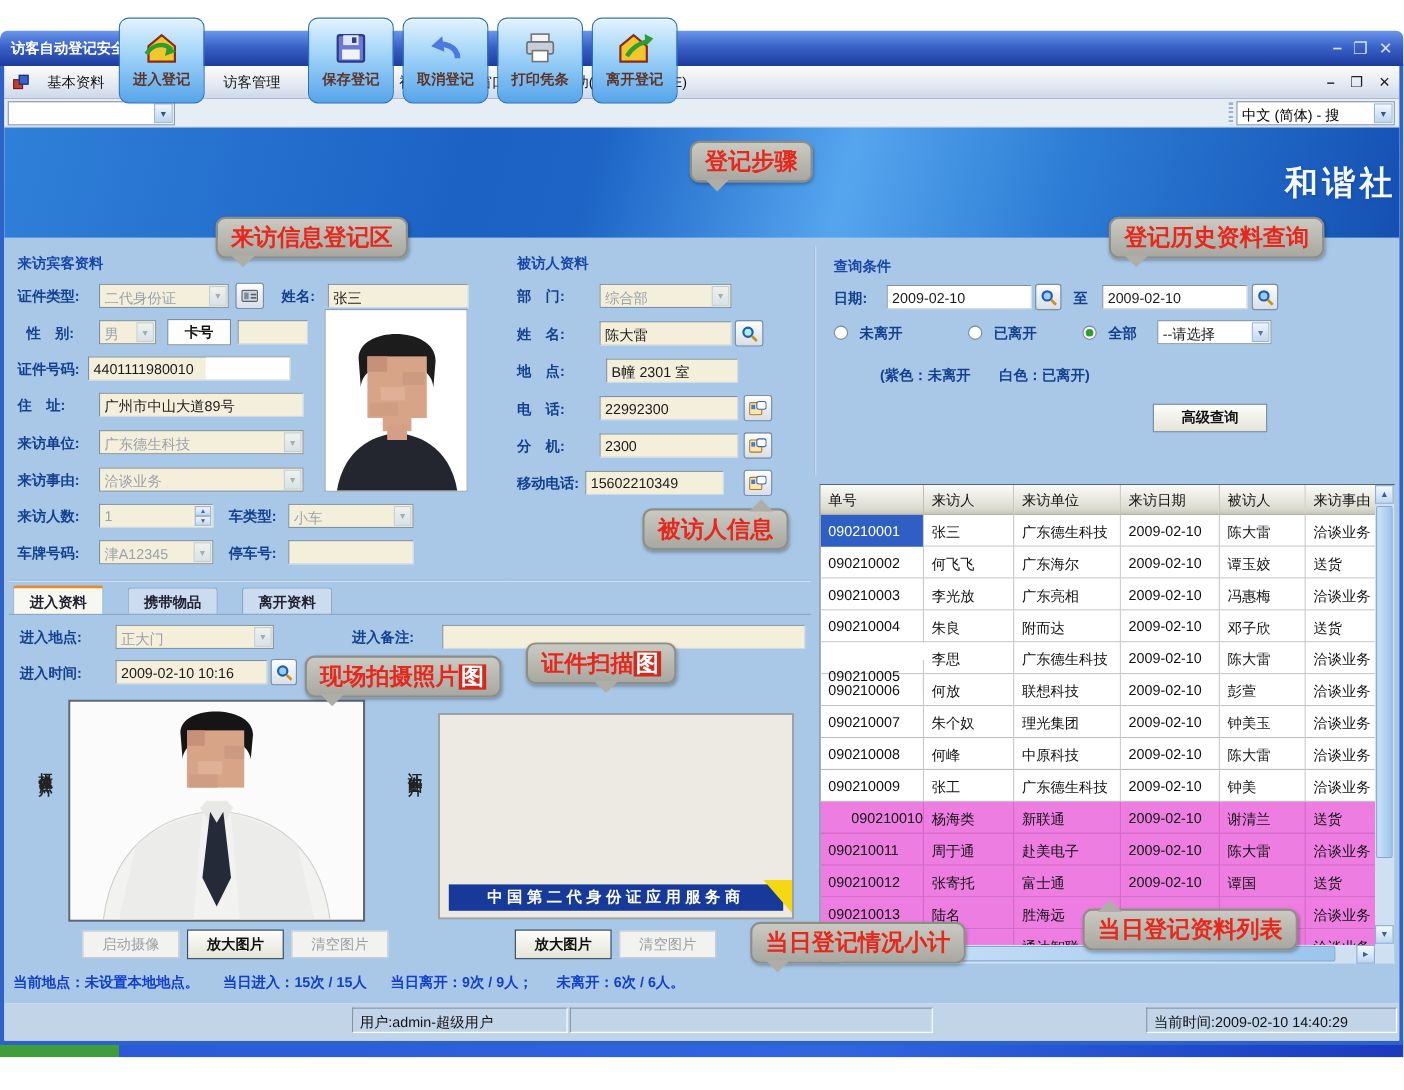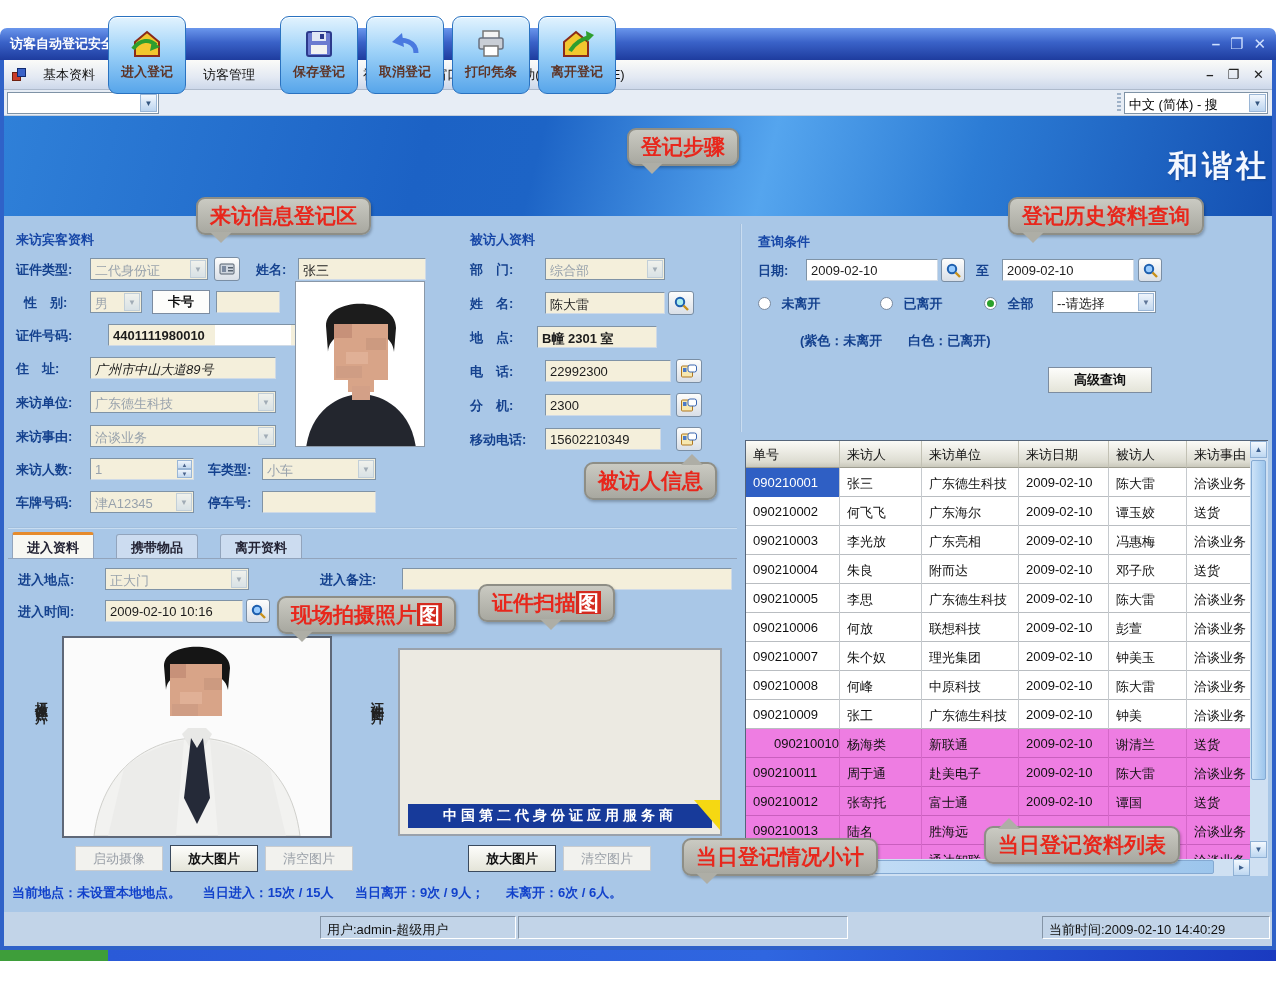--- a/index.html
+++ b/index.html
@@ -235,27 +235,27 @@
 
   <div class="lbl" style="left:24px;top:294px;">性　别:</div>
   <div class="cmb dis" style="left:90px;top:291px;width:52px;">
     <span class="val">男</span>
       <span class="arw">▼</span>
   </div>
   <div class="btn" style="left:152px;top:290px;width:58px;height:24px;background:#fdfdfb;">卡号</div>
   <div class="inp" style="left:216px;top:291px;width:64px;"></div>
 
   <div class="lbl" style="left:16px;top:327px;">证件号码:</div>
-  <div class="inp" style="left:108px;top:324px;width:216px;font-weight:bold;">
+  <div class="inp" style="left:80px;top:324px;width:184px;">
     <span>4401111980010</span>
     <span class="abs" style="left:106px;top:-4px;width:76px;height:24px;background:#fff;"></span>
   </div>
 
   <div class="lbl" style="left:16px;top:360px;">住　址:</div>
-  <div class="inp" style="left:90px;top:357px;width:186px;font-style:italic;">广州市中山大道89号</div>
+  <div class="inp" style="left:90px;top:357px;width:186px;">广州市中山大道89号</div>
 
   <div class="lbl" style="left:16px;top:394px;">来访单位:</div>
   <div class="cmb dis" style="left:90px;top:391px;width:186px;">
     <span class="val">广东德生科技</span>
       <span class="arw">▼</span>
   </div>
 
   <div class="lbl" style="left:16px;top:428px;">来访事由:</div>
   <div class="cmb dis" style="left:90px;top:425px;width:186px;">
     <span class="val">洽谈业务</span>
@@ -308,41 +308,41 @@
   </div>
   <div class="lbl" style="left:470px;top:295px;">姓　名:</div>
   <div class="inp" style="left:545px;top:292px;width:120px;">陈大雷</div>
   <div class="icbtn" style="left:668px;top:291px;">
     <svg width="15" height="15" viewBox="0 0 15 15">
       <circle cx="6" cy="6" r="4.2" fill="#aee" stroke="#1e5fae" stroke-width="2"></circle>
         <line x1="9.5" y1="9.5" x2="14" y2="14" stroke="#c89018" stroke-width="2.4"></line>
       </svg>
   </div>
   <div class="lbl" style="left:470px;top:329px;">地　点:</div>
-  <div class="inp" style="left:537px;top:326px;width:120px;font-weight:bold;">B幢 2301 室</div>
+  <div class="inp" style="left:551px;top:326px;width:120px;">B幢 2301 室</div>
   <div class="lbl" style="left:470px;top:363px;">电　话:</div>
   <div class="inp" style="left:545px;top:360px;width:126px;">22992300</div>
   <div class="icbtn" style="left:676px;top:359px;">
     <svg width="16" height="14" viewBox="0 0 16 14">
       <rect x="0.5" y="2" width="11" height="11" rx="1" fill="#f7e8b0" stroke="#b07820"></rect>
       <rect x="2" y="4" width="3.5" height="4" fill="#4a79c8"></rect>
       <rect x="7" y="1" width="8.5" height="7" rx="2" fill="#fff" stroke="#3a66b0"></rect>
       </svg>
   </div>
   <div class="lbl" style="left:470px;top:397px;">分　机:</div>
   <div class="inp" style="left:545px;top:394px;width:126px;">2300</div>
   <div class="icbtn" style="left:676px;top:393px;">
     <svg width="16" height="14" viewBox="0 0 16 14">
       <rect x="0.5" y="2" width="11" height="11" rx="1" fill="#f7e8b0" stroke="#b07820"></rect>
       <rect x="2" y="4" width="3.5" height="4" fill="#4a79c8"></rect>
       <rect x="7" y="1" width="8.5" height="7" rx="2" fill="#fff" stroke="#3a66b0"></rect>
       </svg>
   </div>
   <div class="lbl" style="left:470px;top:431px;">移动电话:</div>
-  <div class="inp" style="left:545px;top:428px;width:116px;">15602210349</div>
+  <div class="inp" style="left:532px;top:428px;width:126px;">15602210349</div>
   <div class="icbtn" style="left:676px;top:427px;">
     <svg width="16" height="14" viewBox="0 0 16 14">
       <rect x="0.5" y="2" width="11" height="11" rx="1" fill="#f7e8b0" stroke="#b07820"></rect>
       <rect x="2" y="4" width="3.5" height="4" fill="#4a79c8"></rect>
       <rect x="7" y="1" width="8.5" height="7" rx="2" fill="#fff" stroke="#3a66b0"></rect>
       </svg>
   </div>
 
   <div class="sect" style="left:758px;top:233px;">查询条件</div>
   <div class="lbl" style="left:758px;top:262px;">日期:</div>
@@ -419,21 +419,21 @@
         </div>
         <div class="trow">
           <div class="tcell" style="width: 94px;">090210004</div>
           <div class="tcell" style="width: 82px;">朱良</div>
           <div class="tcell" style="width: 97px;">附而达</div>
           <div class="tcell" style="width: 90px;">2009-02-10</div>
           <div class="tcell" style="width: 78px;">邓子欣</div>
           <div class="tcell" style="width: 64px;">送货</div>
         </div>
         <div class="trow">
-          <div class="tcell" style="width: 94px;">090210005</div>
+          <div class="tcell" style="width: 94px; margin-top: 16px;">090210005</div>
           <div class="tcell" style="width: 82px;">李思</div>
           <div class="tcell" style="width: 97px;">广东德生科技</div>
           <div class="tcell" style="width: 90px;">2009-02-10</div>
           <div class="tcell" style="width: 78px;">陈大雷</div>
           <div class="tcell" style="width: 64px;">洽谈业务</div>
         </div>
         <div class="trow">
           <div class="tcell" style="width: 94px;">090210006</div>
           <div class="tcell" style="width: 82px;">何放</div>
           <div class="tcell" style="width: 97px;">联想科技</div>

